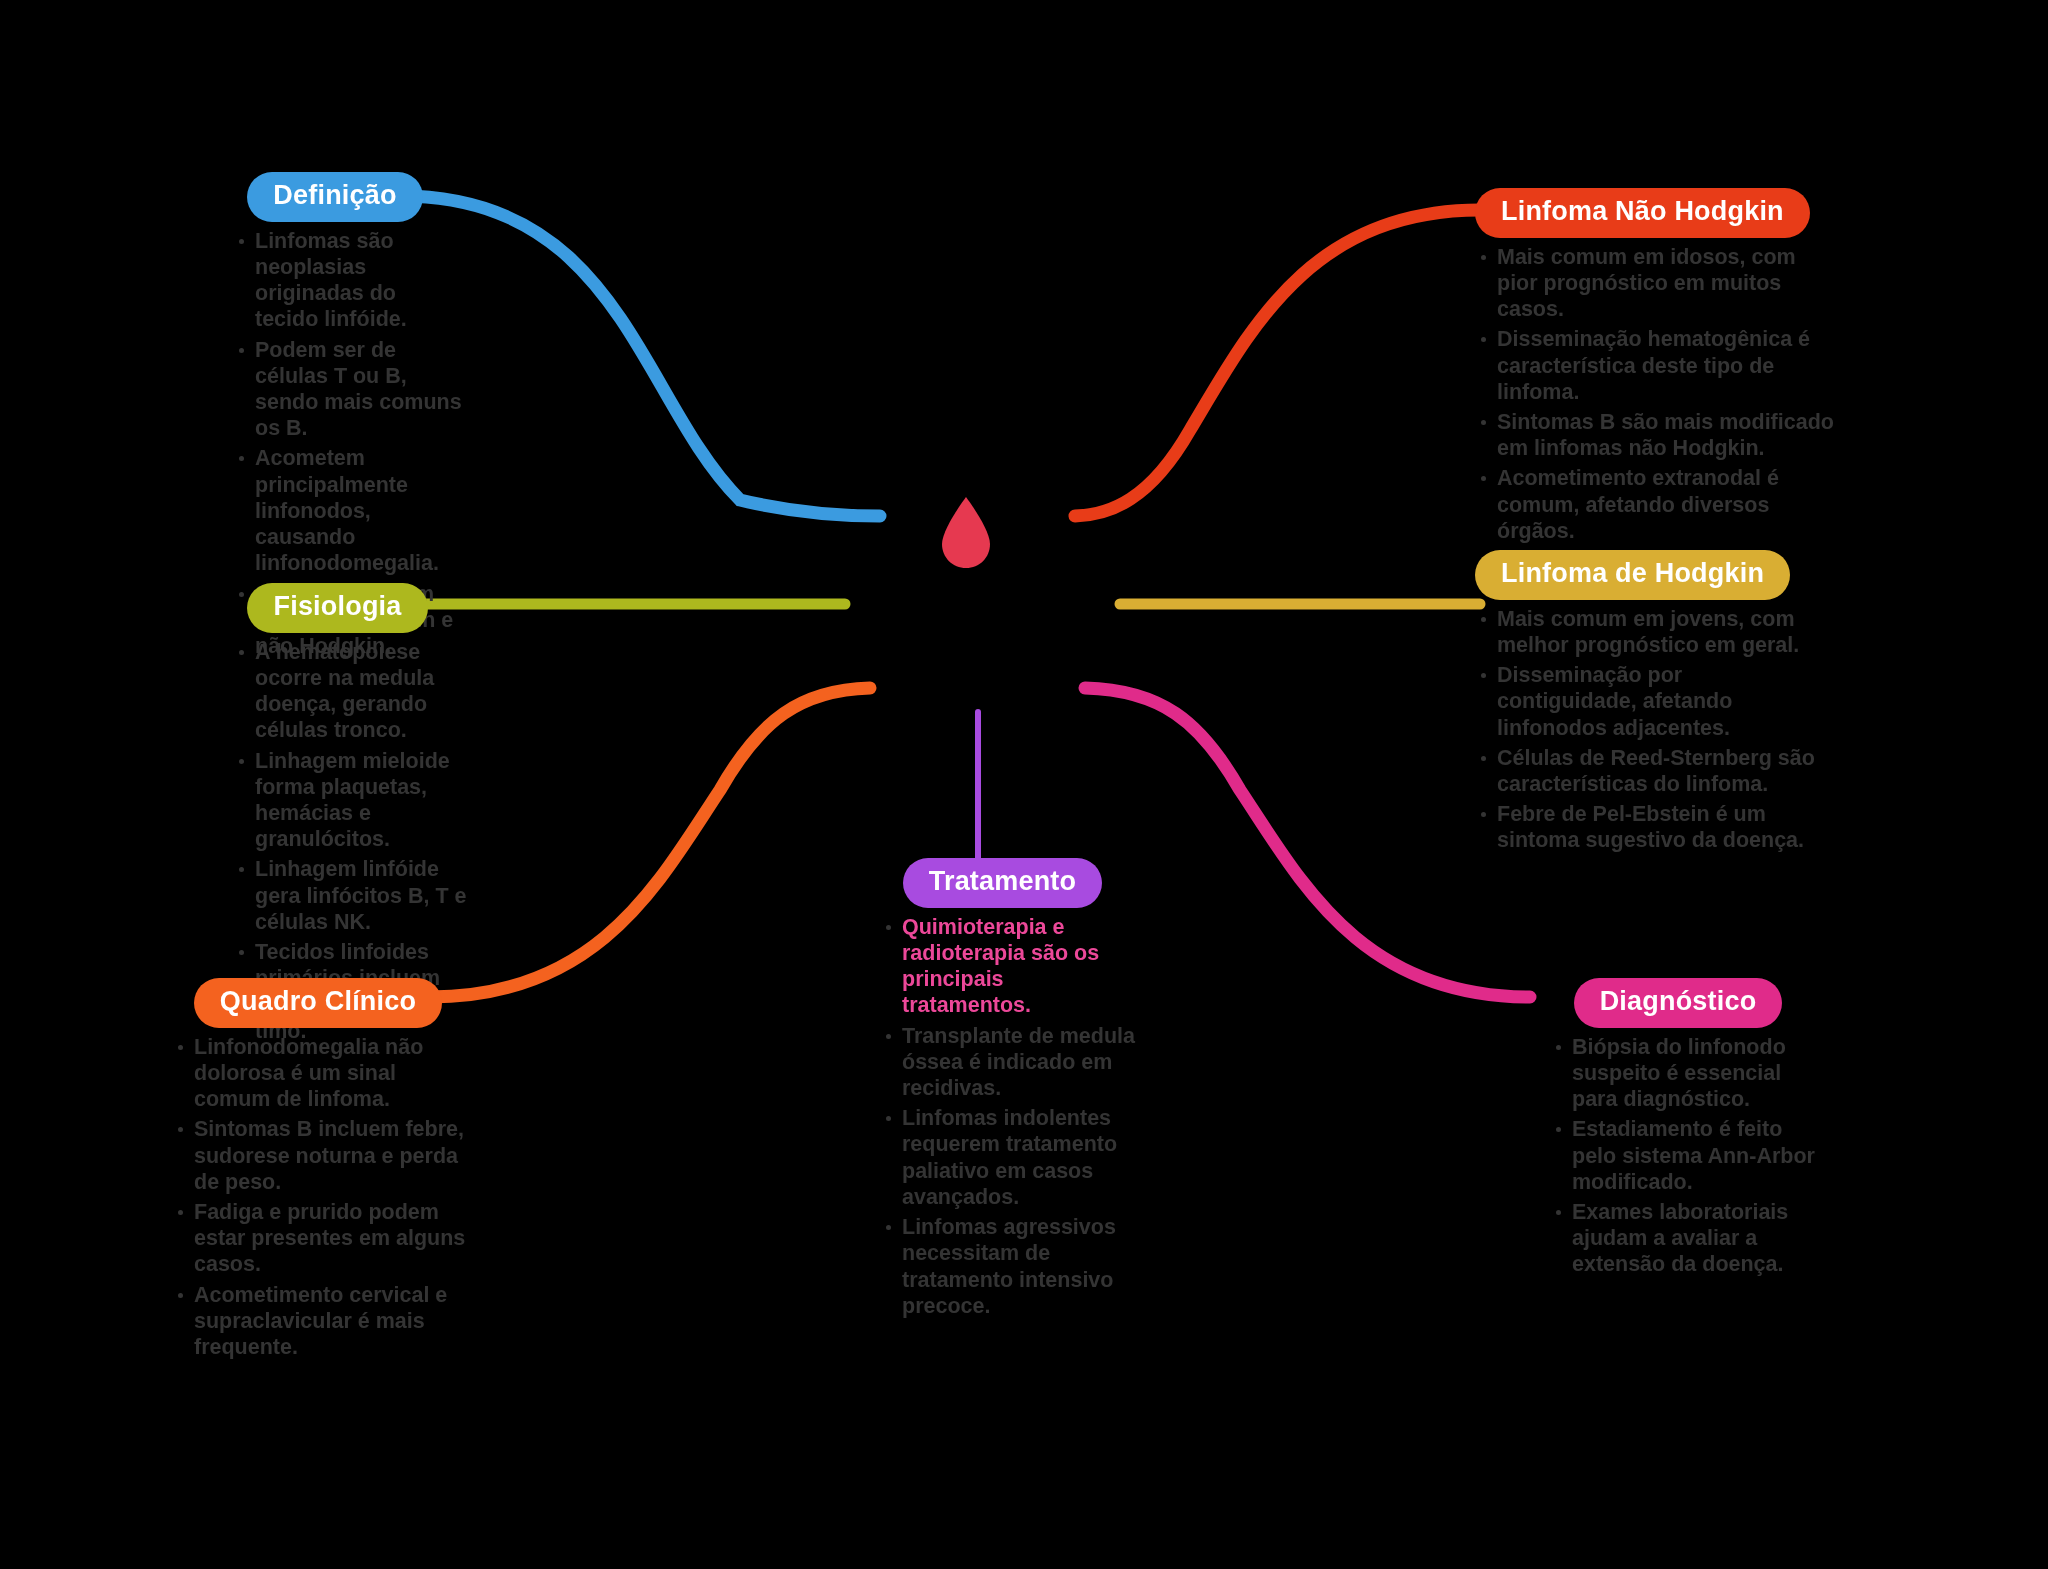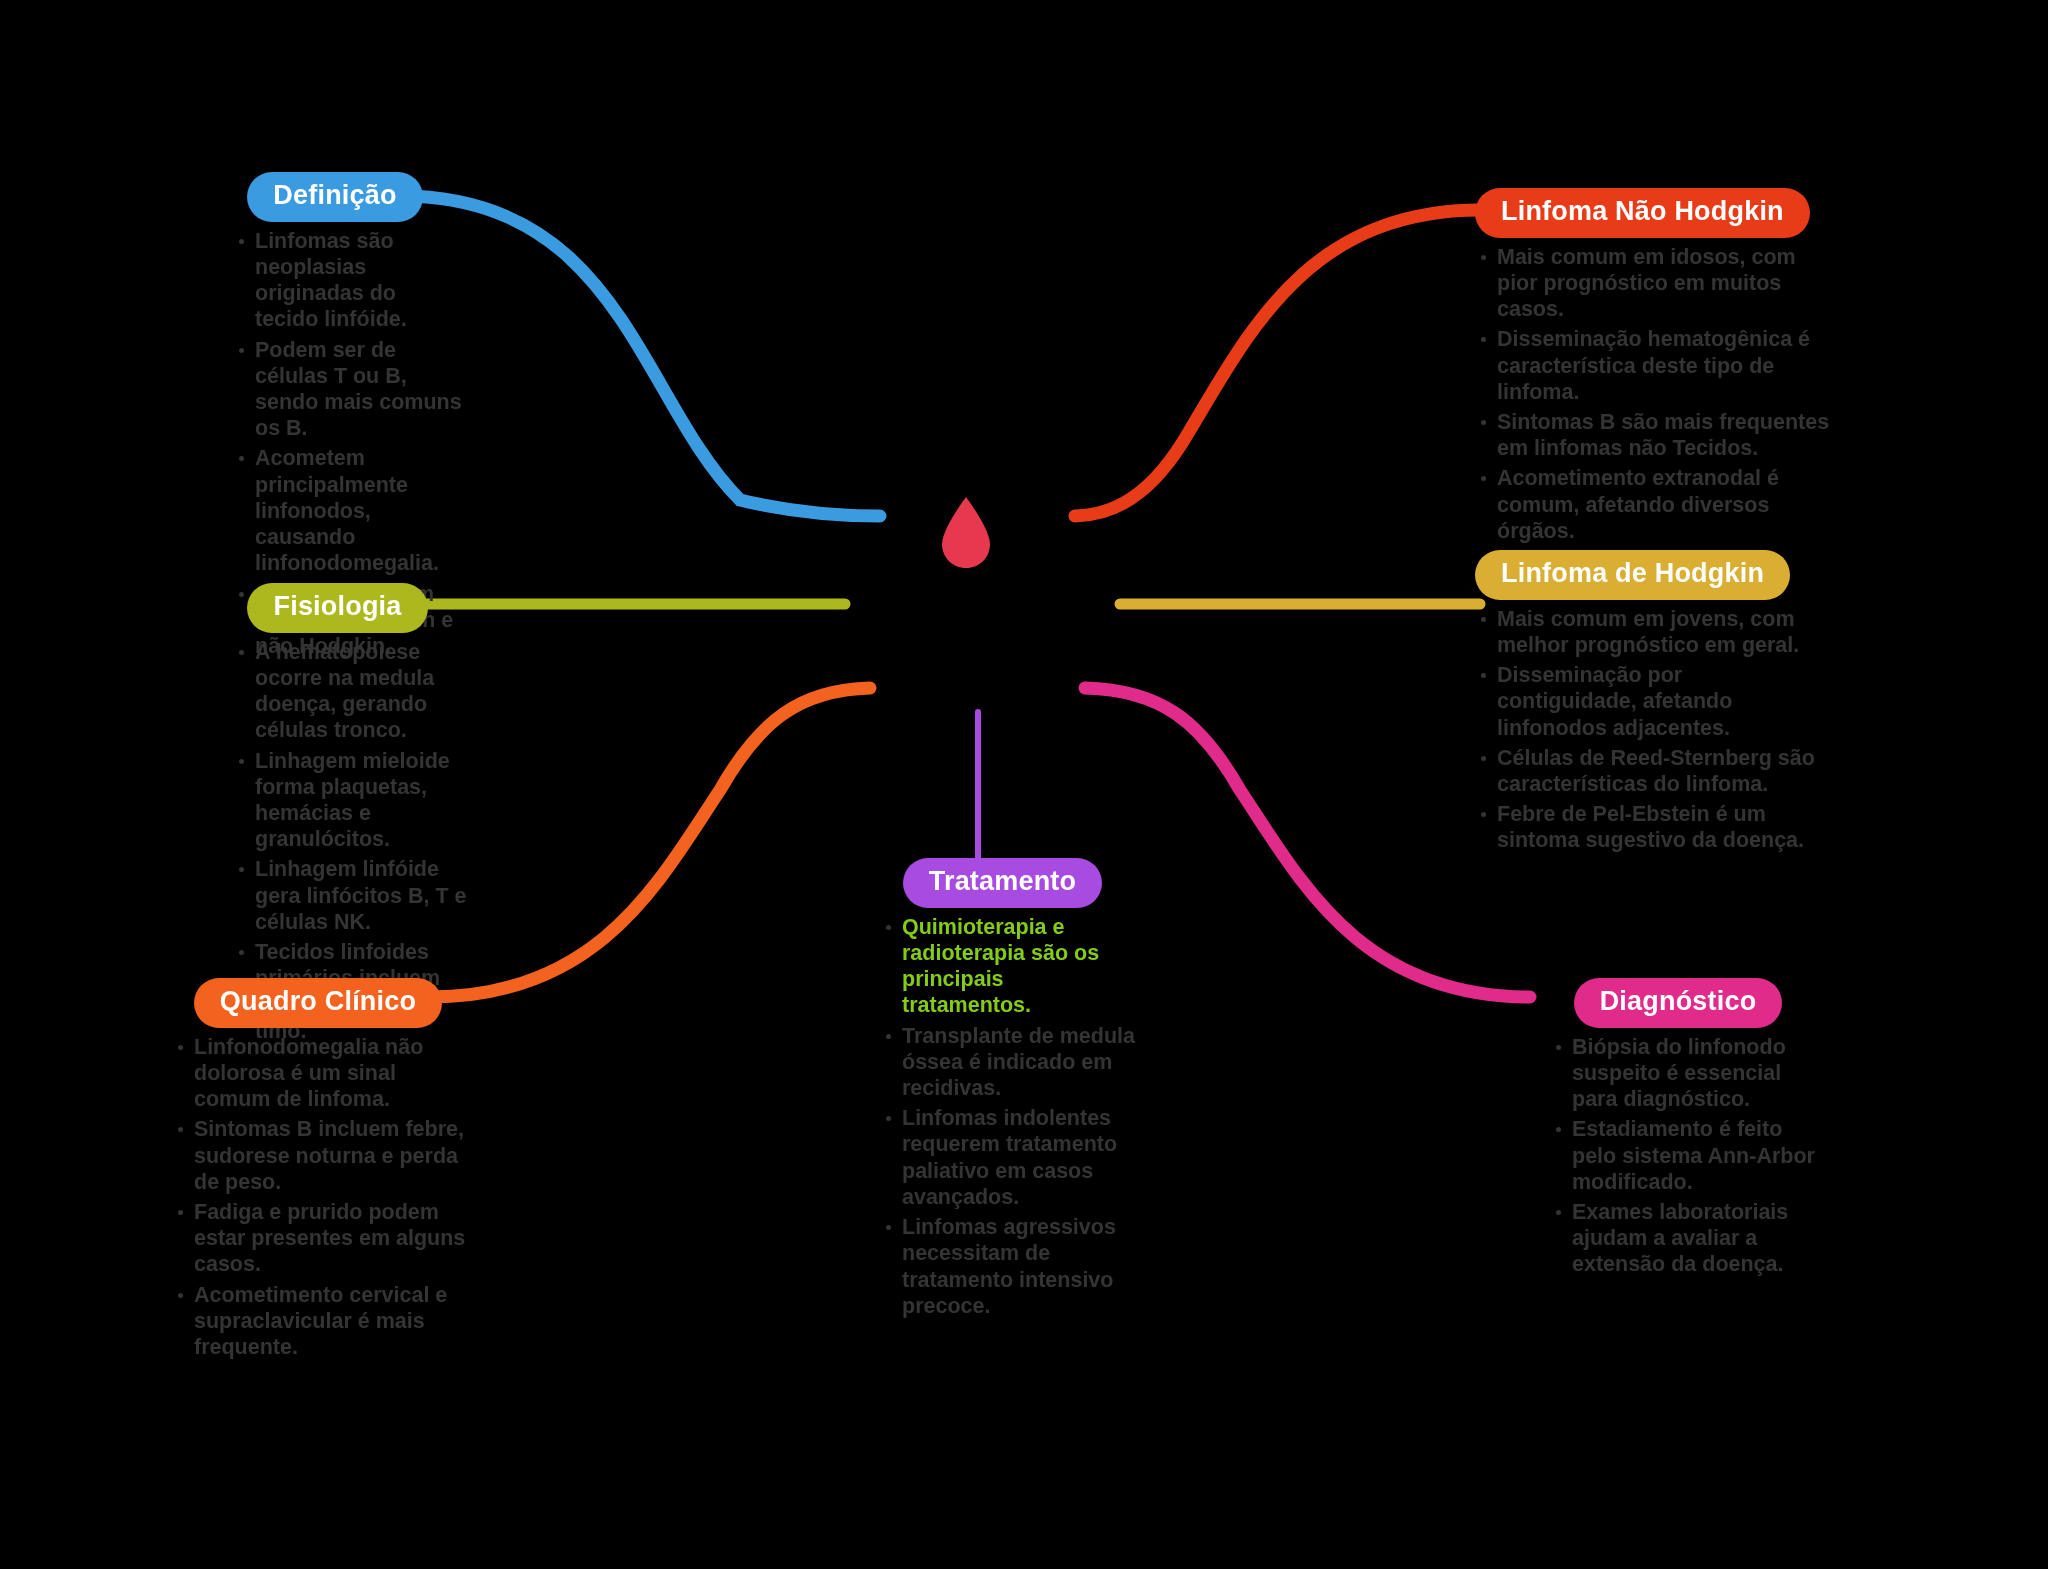--- a/index.html
+++ b/index.html
@@ -151,21 +151,21 @@
     </ul>
   </div>
 
   <div class="branch" id="b-nao-hodgkin">
     <div class="pill-row right">
       <span class="pill" style="background: rgb(232, 60, 24);">Linfoma Não Hodgkin</span>
     </div>
     <ul class="bullets">
       <li style="color: rgb(52, 52, 52);">Mais comum em idosos, com pior prognóstico em muitos casos.</li>
       <li style="color: rgb(52, 52, 52);">Disseminação hematogênica é característica deste tipo de linfoma.</li>
-      <li style="color: rgb(52, 52, 52);">Sintomas B são mais frequentes em linfomas não Tecidos.</li>
+      <li style="color: rgb(52, 52, 52);">Sintomas B são mais modificado em linfomas não Hodgkin.</li>
       <li style="color: rgb(52, 52, 52);">Acometimento extranodal é comum, afetando diversos órgãos.</li>
     </ul>
   </div>
 
   <div class="branch" id="b-hodgkin">
     <div class="pill-row right">
       <span class="pill" style="background: rgb(217, 174, 51);">Linfoma de Hodgkin</span>
     </div>
     <ul class="bullets">
       <li style="color: rgb(52, 52, 52);">Mais comum em jovens, com melhor prognóstico em geral.</li>
@@ -184,20 +184,20 @@
       <li style="color: rgb(52, 52, 52);">Estadiamento é feito pelo sistema Ann-Arbor modificado.</li>
       <li style="color: rgb(52, 52, 52);">Exames laboratoriais ajudam a avaliar a extensão da doença.</li>
     </ul>
   </div>
 
   <div class="branch" id="b-tratamento">
     <div class="pill-row center">
       <span class="pill" style="background: rgb(168, 75, 224);">Tratamento</span>
     </div>
     <ul class="bullets">
-      <li style="color: #84cc16;">Quimioterapia e radioterapia são os principais tratamentos.</li>
+      <li style="color: #ec4899;">Quimioterapia e radioterapia são os principais tratamentos.</li>
       <li style="color: rgb(52, 52, 52);">Transplante de medula óssea é indicado em recidivas.</li>
       <li style="color: rgb(52, 52, 52);">Linfomas indolentes requerem tratamento paliativo em casos avançados.</li>
       <li style="color: rgb(52, 52, 52);">Linfomas agressivos necessitam de tratamento intensivo precoce.</li>
     </ul>
   </div>
 
 </div>
 
 </body></html>

